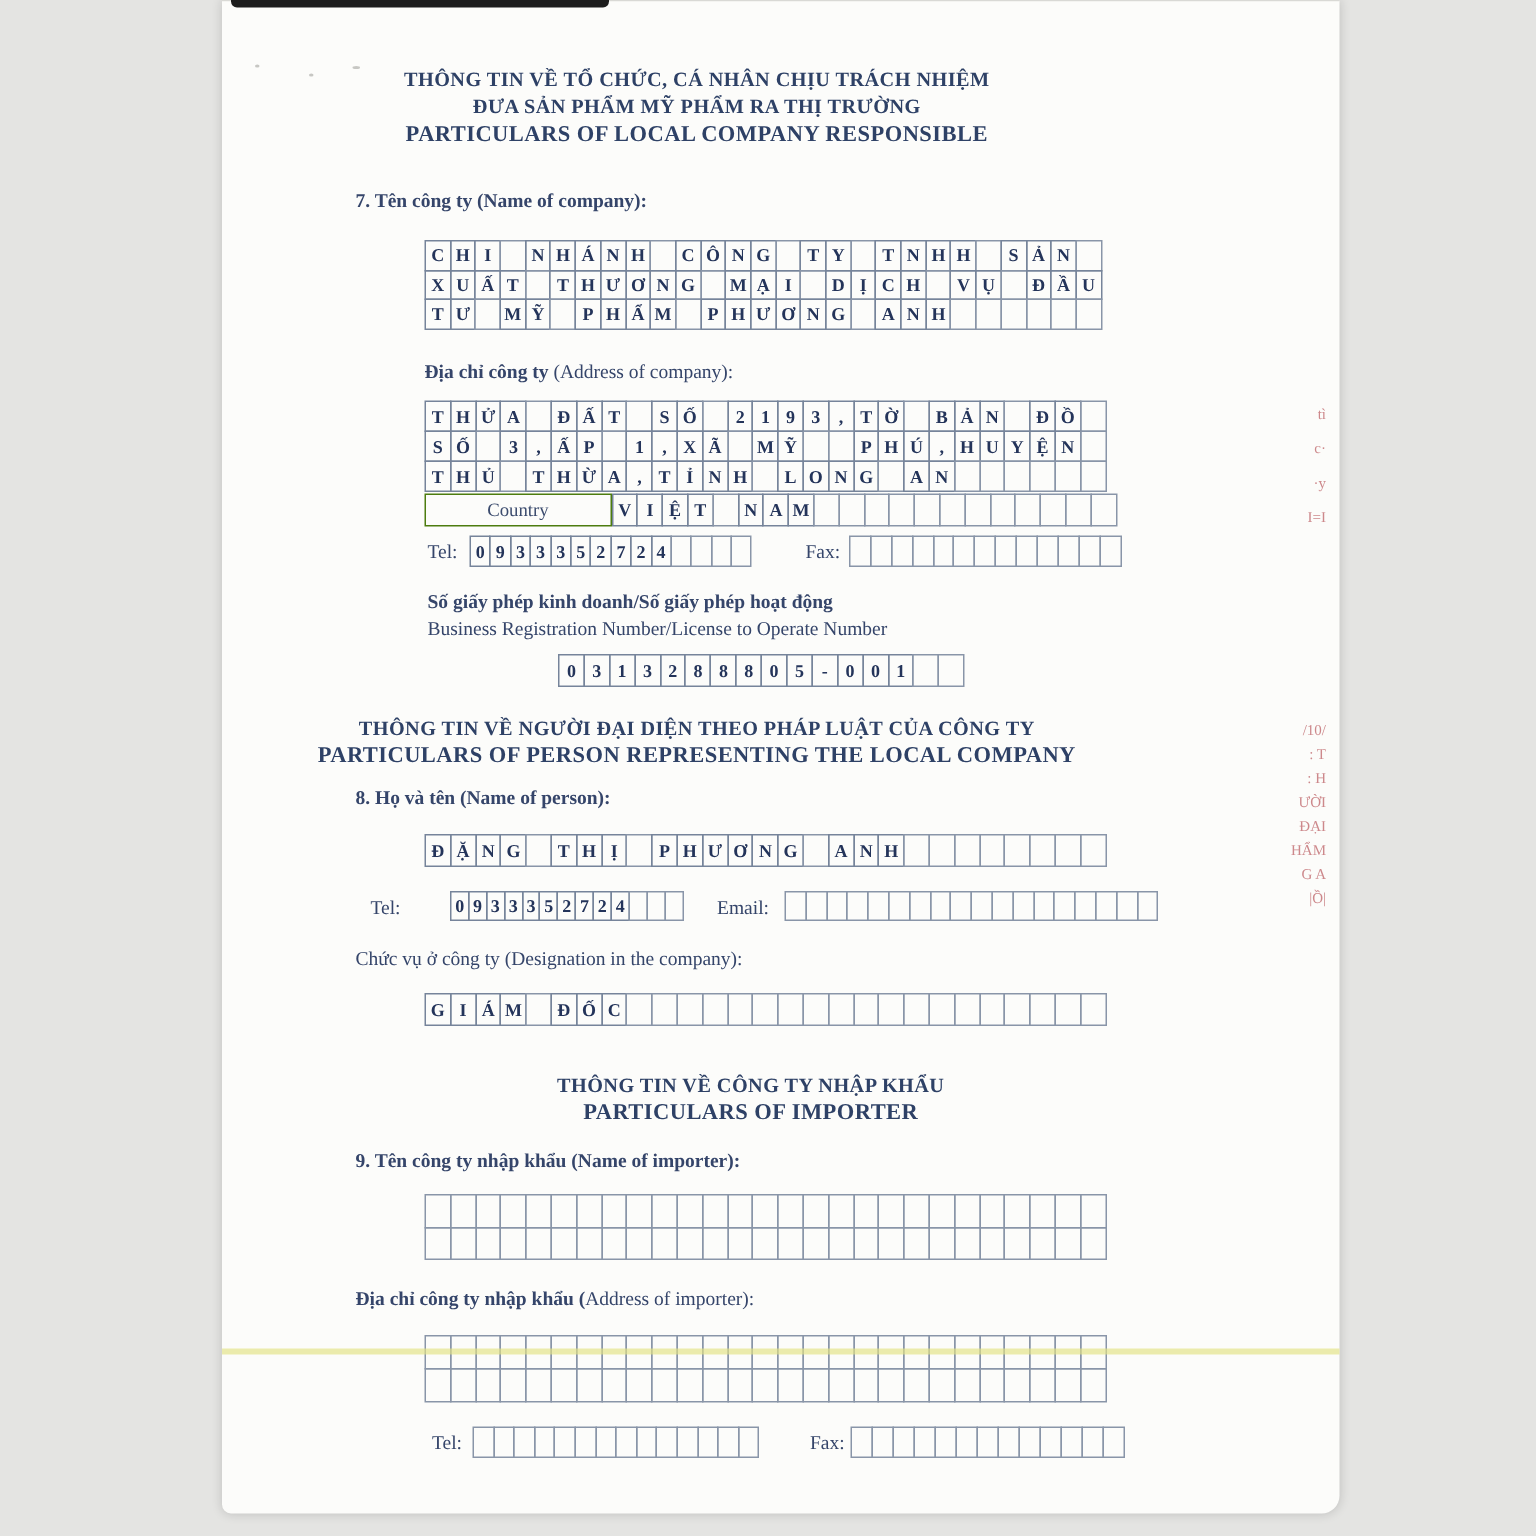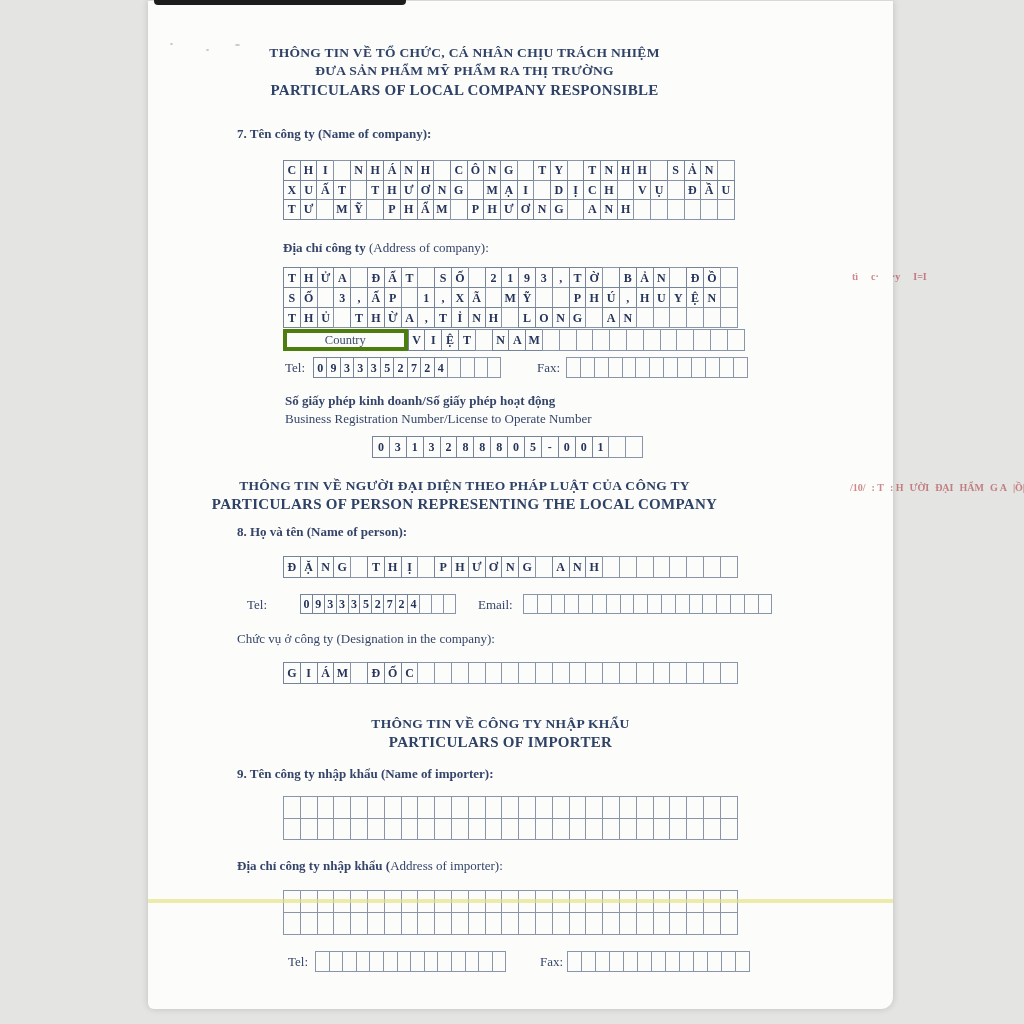--- a/index.html
+++ b/index.html
@@ -21,29 +21,29 @@
   .grid .row{display:flex;}
   .grid .row + .row{margin-top:-1px;}
   .grid .cell{box-sizing:border-box;width:var(--cw,17.8px);height:var(--ch,21px);
         border:1px solid #76849a;display:flex;align-items:center;justify-content:center;
         font-weight:bold;font-size:12px;line-height:1;color:#24345a;background:transparent;}
   .grid .cell + .cell{margin-left:-1px;}
   .grid .cell.empty{border-color:#8995a8;}
 
   .country-row{position:absolute;display:flex;}
   .country-label{box-sizing:border-box;width:calc(7 * var(--cw,17.8px));height:var(--ch,22px);
-        border:4px solid #4d7c0f;display:flex;align-items:center;justify-content:center;
+        border:1px solid #4d7c0f;display:flex;align-items:center;justify-content:center;
         font-size:12.5px;color:#3c4c6e;}
   .country-row .grid-inline{position:static;}
 
   .yellow-line{position:absolute;left:148px;top:899px;width:745px;height:4px;
         background:rgba(226,226,130,.65);}
 
-  .marks{position:absolute;display:flex;flex-direction:row;align-items:flex-end;
-        color:rgba(165,40,47,.55);font-size:10px;font-weight:bold;line-height:1;text-align:center;}
+  .marks{position:absolute;display:flex;flex-direction:column;align-items:flex-end;
+        color:rgba(165,40,47,.55);font-size:10px;font-weight:normal;line-height:1;text-align:center;}
   .marks .mark{white-space:nowrap;}
 </style>
 </head>
 <body>
 
 <div id="canvas">
   <div class="page"></div>
   <div class="scan-sliver"></div>
   <div class="speck" style="left:170px;top:43px;"></div>
   <div class="speck" style="left:206px;top:49px;"></div>

